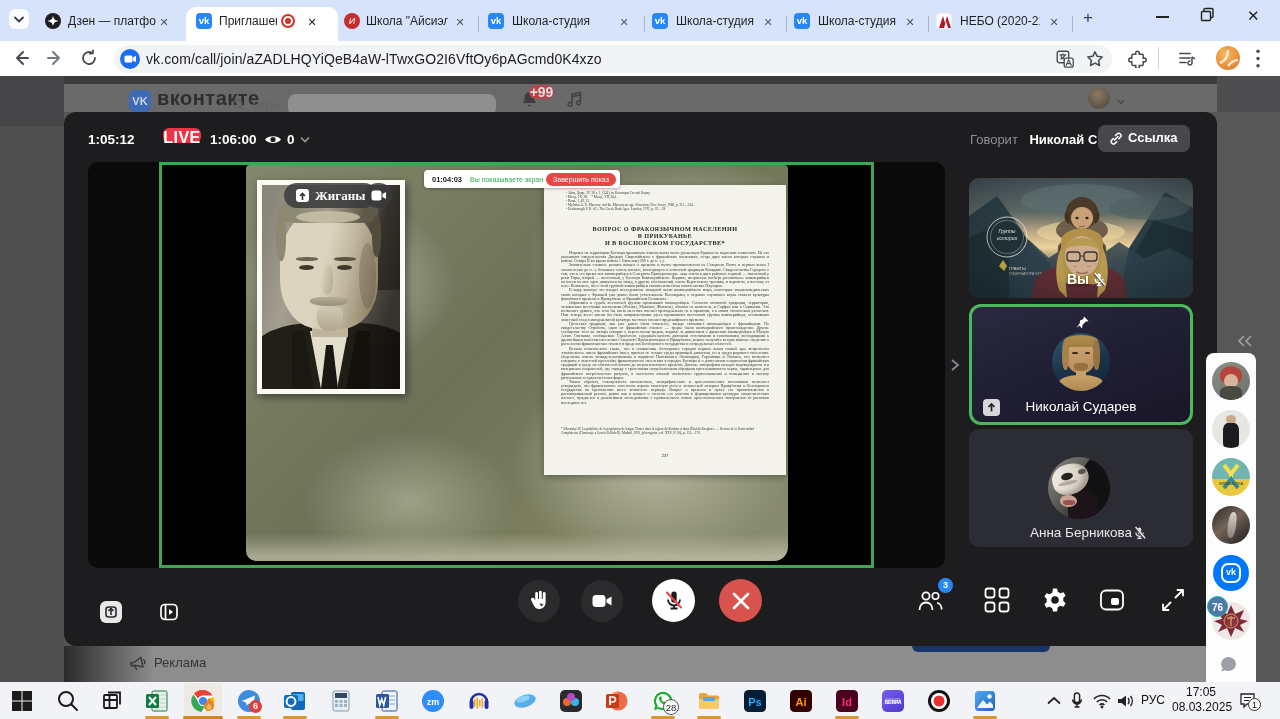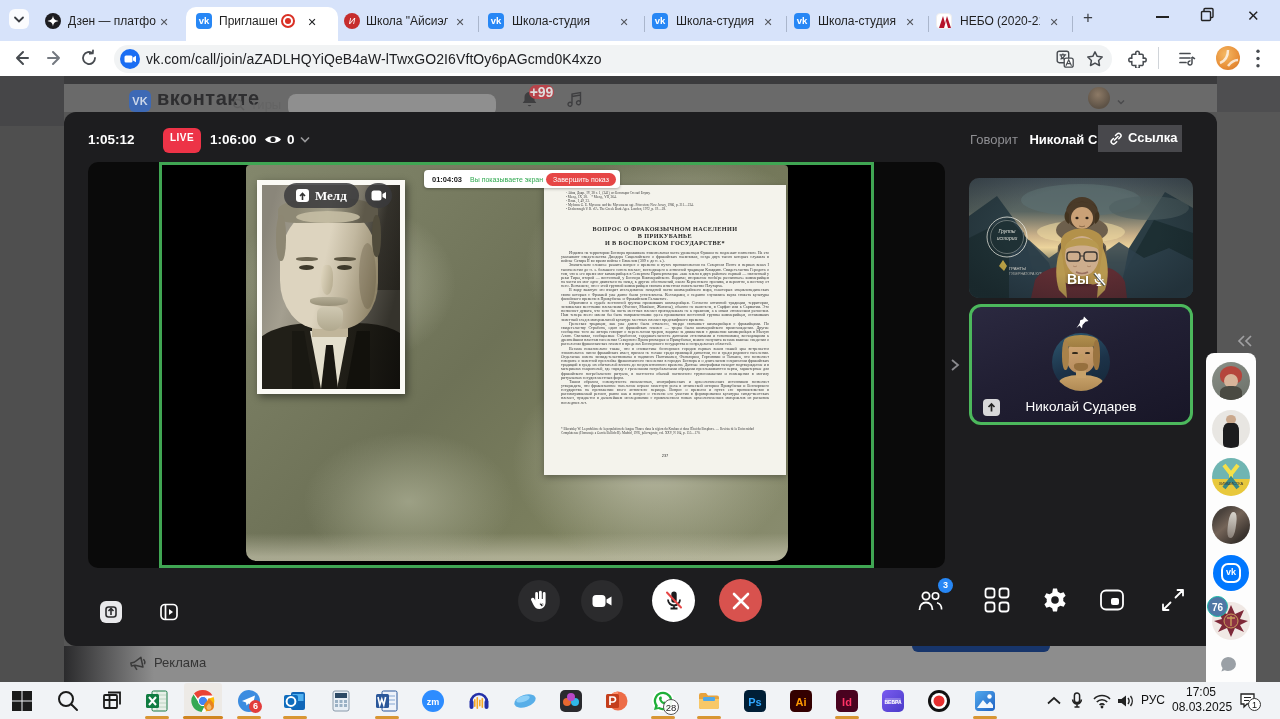--- a/index.html
+++ b/index.html
@@ -197,32 +197,32 @@
         <path d="M3 7.5 h3.5 L14 4 v10 L6.5 10.5 H3 Z" stroke="#3a3a3a" stroke-width="1.5" fill="none" stroke-linejoin="round"></path>
         <path d="M16 6.5 a4 4 0 0 1 0 5" stroke="#3a3a3a" stroke-width="1.4" fill="none"></path>
         <path d="M6 11 l1.5 4.5" stroke="#3a3a3a" stroke-width="1.5"></path>
       </g>
     </svg>
     <div class="abs" style="left:90px;top:9px;font-size:13px;color:#353535;">Реклама</div>
   </div>
   <div class="abs" id="modal">
 
     <div class="abs" style="left:24px;top:20px;font-size:13.5px;font-weight:bold;color:#fff;">1:05:12</div>
-    <div class="abs" style="left:99px;top:16px;width:38px;height:25px;background:#ed3347;border-radius:6px;color:#fff;font-size:10px;font-weight:bold;text-align:center;line-height:19px;letter-spacing:0.5px;">LIVE</div>
+    <div class="abs" style="left:99px;top:16px;width:38px;height:15px;background:#ed3347;border-radius:6px;color:#fff;font-size:16px;font-weight:bold;text-align:center;line-height:19px;letter-spacing:0.5px;">LIVE</div>
     <div class="abs" style="left:146px;top:20px;font-size:13.5px;font-weight:bold;color:#fff;">1:06:00</div>
     <svg class="abs" style="left:200px;top:21px;" width="18" height="13">
       <path d="M1 6.5 C4 2 14 2 17 6.5 C14 11 4 11 1 6.5 Z" fill="#fff"></path>
       <circle cx="9" cy="6.5" r="2.6" fill="#1d1d1f"></circle>
     </svg>
     <div class="abs" style="left:223px;top:20px;font-size:13.5px;font-weight:bold;color:#fff;">0</div>
     <svg class="abs" style="left:235px;top:24px;" width="12" height="8">
       <path d="M2 1.5 L6 5.5 L10 1.5" stroke="#9a9a9c" stroke-width="1.6" fill="none"></path>
     </svg>
     <div class="abs" style="left:906px;top:20px;font-size:13px;color:#8f8f93;">Говорит <span style="color:#fff;font-weight:bold;margin-left:8px;">Николай С.</span></div>
-    <div class="abs" style="left:1034px;top:13px;width:84px;height:27px;background:#48484c;border-radius:0;">
+    <div class="abs" style="left:1034px;top:13px;width:92px;height:27px;background:#48484c;border-radius:7px;">
       <svg class="abs" style="left:11px;top:7px;" width="14" height="13">
         <path d="M5.5 8 L9 4.5 M6.5 3.5 l1.5-1.5 a2.3 2.3 0 0 1 3.3 3.3 L9.8 6.8 M7.7 9.8 l-1.5 1.5 a2.3 2.3 0 0 1-3.3-3.3 L4.4 6.5" stroke="#fff" stroke-width="1.5" fill="none" stroke-linecap="round"></path>
       </svg>
       <div class="abs" style="left:30px;top:5px;font-size:13px;font-weight:bold;color:#fff;">Ссылка</div>
     </div>
 
     <div class="abs" id="stage">
       <div class="abs" id="share">
 
         <div class="abs" id="paper" style="left:84px;top:0;width:542px;height:396px;background:
@@ -296,21 +296,21 @@
           <div class="abs" style="left:8px;top:5px;font-size:7.5px;font-weight:bold;color:#222;">01:04:03</div>
           <div class="abs" style="left:46px;top:5.5px;font-size:7px;color:#2fa84f;">Вы показываете экран</div>
           <div class="abs" style="left:122px;top:2.5px;width:70px;height:13px;background:#e64646;border-radius:7px;color:#fff;font-size:7px;text-align:center;line-height:13px;">Завершить показ</div>
         </div>
       </div>
 
       <div class="abs" style="left:196px;top:21px;height:25px;background:rgba(58,58,60,0.85);border-radius:13px;padding:0 12px;display:flex;align-items:center;gap:6px;">
         <div style="width:13px;height:13px;background:#fff;border-radius:3px;position:relative;"><svg width="13" height="13">
             <path d="M6.5 10 V4 M4 6 L6.5 3.5 L9 6" stroke="#333" stroke-width="1.6" fill="none"></path>
           </svg></div>
-        <span style="font-family:'Liberation Serif',serif;font-size:13px;font-weight:bold;color:#fff;">Мелд</span>
+        <span style="font-family:'Liberation Serif',serif;font-size:13px;font-weight:bold;color:#fff;">Жиганы</span>
       </div>
       <div class="abs" style="left:277px;top:21px;width:27px;height:25px;background:rgba(58,58,60,0.85);border-radius:13px;">
         <svg class="abs" style="left:6px;top:7px;" width="16" height="12">
           <rect x="0.5" y="0.5" width="10" height="10" rx="2.5" fill="#fff"></rect>
           <path d="M11.5 4 L15 2 V9 L11.5 7 Z" fill="#fff"></path>
         </svg>
       </div>
 
       <svg class="abs" style="left:862px;top:196px;" width="10" height="14">
         <path d="M2 2 L8 7 L2 12" stroke="#8a8a8e" stroke-width="1.8" fill="none"></path>
@@ -383,20 +383,40 @@
         <div class="abs" style="left:32.5px;top:19px;width:5.5px;height:2.2px;background:#332a1c;border-radius:40%;"></div>
         <div class="abs" style="left:26.5px;top:21px;width:5px;height:8px;background:#c09a64;border-radius:40%;"></div>
         <div class="abs" style="left:22px;top:30px;width:14px;height:8px;background:#96703e;border-radius:34% 34% 52% 52%;"></div>
         <div class="abs" style="left:7px;top:42px;width:44px;height:16px;background:linear-gradient(#c8a26a,#b08a54);border-radius:46% 46% 0 0;"></div>
         <div class="abs" style="left:24px;top:38px;width:10px;height:7px;background:#c8a26a;"></div>
       </div>
       <div class="abs" style="left:0;top:92px;width:100%;text-align:center;font-size:13.5px;color:#fff;">Николай Сударев</div>
       <div class="abs" style="left:11px;top:92px;width:17px;height:17px;background:#d8d8da;border-radius:4px;"><svg width="17" height="17">
           <path d="M8.5 12.5 V5.5 M5.5 8 L8.5 5 L11.5 8" stroke="#222" stroke-width="1.7" fill="none"></path>
         </svg></div>
+    </div>
+    <div class="abs tile" id="tile3" style="top:317px;height:118px;background:#2c2c34;">
+      <div class="abs" style="left:79px;top:28px;width:62px;height:62px;border-radius:50%;overflow:hidden;background:linear-gradient(125deg,#8a8a84 0%,#62625c 35%,#3a3a38 60%,#1a1a1c 85%);">
+        <div class="abs" style="left:32px;top:0px;width:32px;height:64px;background:#121214;border-radius:50% 0 0 40%;"></div>
+        <div class="abs" style="left:20px;top:34px;width:30px;height:30px;background:#1c1418;border-radius:45% 40% 0 0;"></div>
+        <div class="abs" style="left:4px;top:7px;width:37px;height:30px;background:linear-gradient(115deg,#f4efe8,#d6cfc4 75%);border-radius:50% 50% 56% 44%;transform:rotate(-16deg);box-shadow:inset -4px -3px 5px rgba(125,115,100,0.55);"></div>
+        <div class="abs" style="left:13px;top:16px;width:12px;height:7px;background:#27231f;border-radius:50%;transform:rotate(-14deg);"></div>
+        <div class="abs" style="left:30px;top:12px;width:8px;height:5px;background:#5d5650;border-radius:50%;transform:rotate(-14deg);"></div>
+        <div class="abs" style="left:10px;top:24px;width:20px;height:4px;background:rgba(150,140,128,0.6);border-radius:50%;transform:rotate(-14deg);"></div>
+        <div class="abs" style="left:12px;top:38px;width:17px;height:12px;background:#c9a195;border-radius:45% 55% 50% 50%;"></div>
+        <div class="abs" style="left:15px;top:43px;width:12px;height:4.5px;background:#95544e;border-radius:45%;"></div>
+      </div>
+      <div class="abs" style="left:0;top:96px;width:100%;text-align:center;font-size:13.5px;color:#e8e8ea;">Анна Берникова</div>
+      <svg class="abs" style="left:163px;top:97px;" width="15" height="15" viewBox="0 0 16 16">
+        <rect x="6.2" y="1.6" width="3.6" height="7.4" rx="1.8" fill="#e8e8ea"></rect>
+        <path d="M4.1 7 a3.9 3.9 0 0 0 6.6 2.8 M11.9 7 a3.9 3.9 0 0 1-0.3 1.5" stroke="#e8e8ea" stroke-width="1.3" fill="none"></path>
+        <path d="M8 11 v2.1 M5.7 13.3 h4.6" stroke="#e8e8ea" stroke-width="1.3"></path>
+        <path d="M3.4 1.4 L13.6 13.4" stroke="rgba(44,44,52,0.8)" stroke-width="2.6"></path>
+        <path d="M3.8 1.1 L14 13.1" stroke="#e8e8ea" stroke-width="1.5"></path>
+      </svg>
     </div>
 
     <div class="abs" id="calltb" style="left:0;top:456px;width:1153px;height:78px;">
       <div class="abs" style="left:36px;top:33px;width:22px;height:22px;background:#e9e9eb;border-radius:6px;"><svg width="22" height="22">
           <rect x="6" y="6" width="10" height="10" rx="2.5" fill="none" stroke="#2b2b2d" stroke-width="1.6"></rect>
           <path d="M11 14 V8 M8.5 10 L11 7.5 L13.5 10" stroke="#2b2b2d" stroke-width="1.6" fill="none"></path>
         </svg></div>
       <div class="abs" style="left:94px;top:33px;width:22px;height:22px;"><svg width="22" height="22">
           <rect x="3" y="3.5" width="16" height="15" rx="4" fill="none" stroke="#fff" stroke-width="1.7"></rect>
           <path d="M7.5 4 v14" stroke="#fff" stroke-width="1.7"></path>

